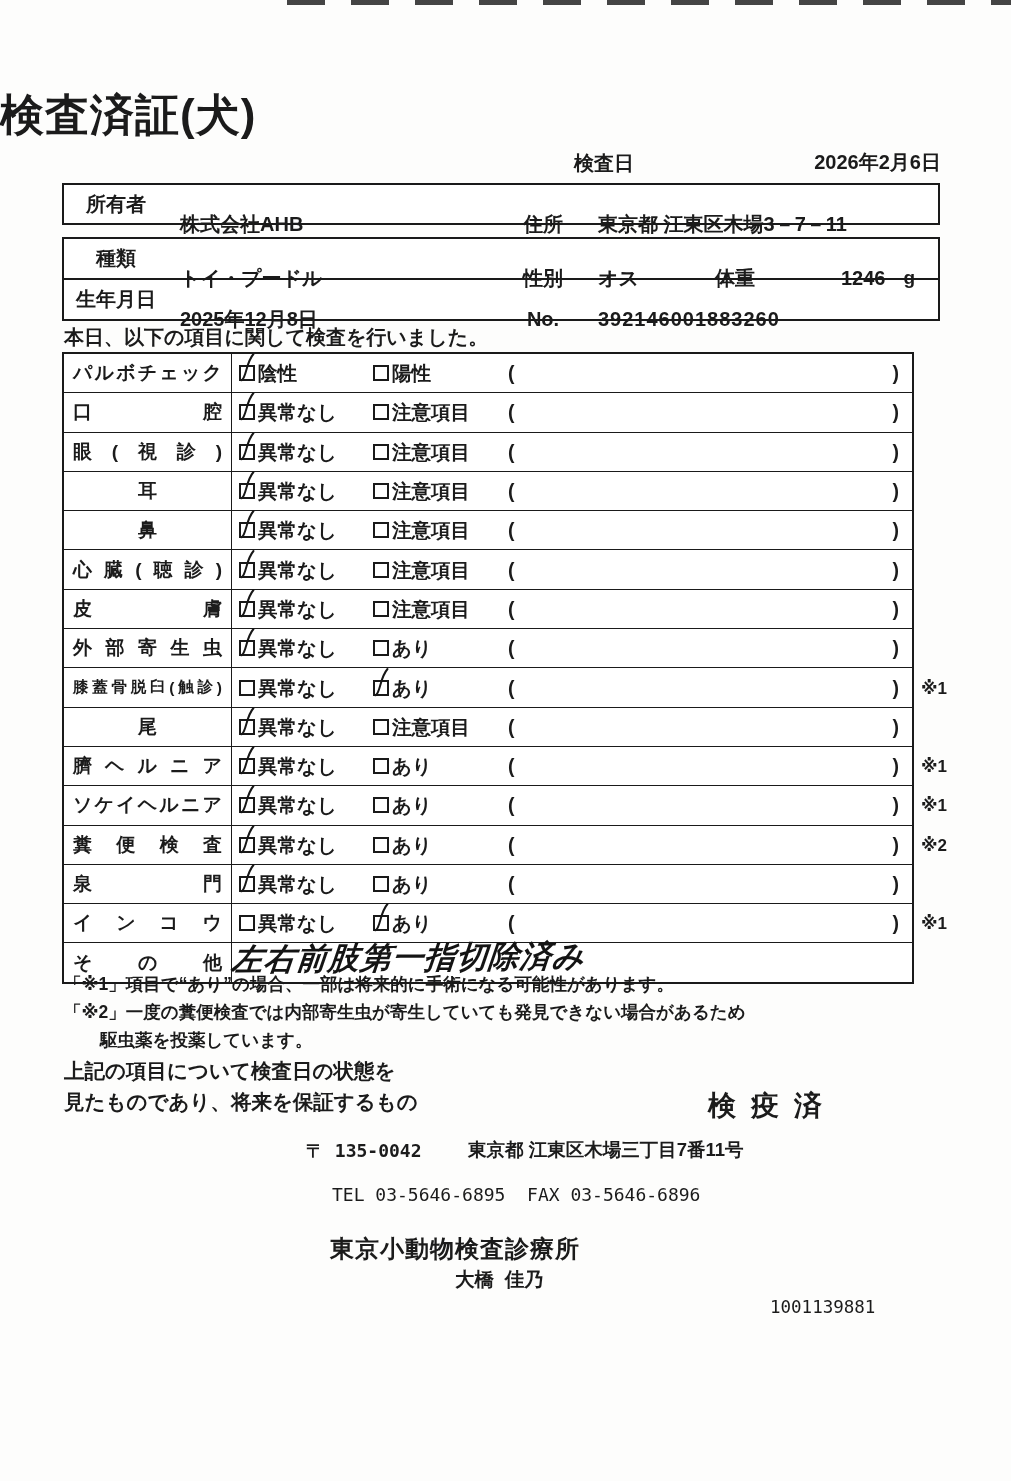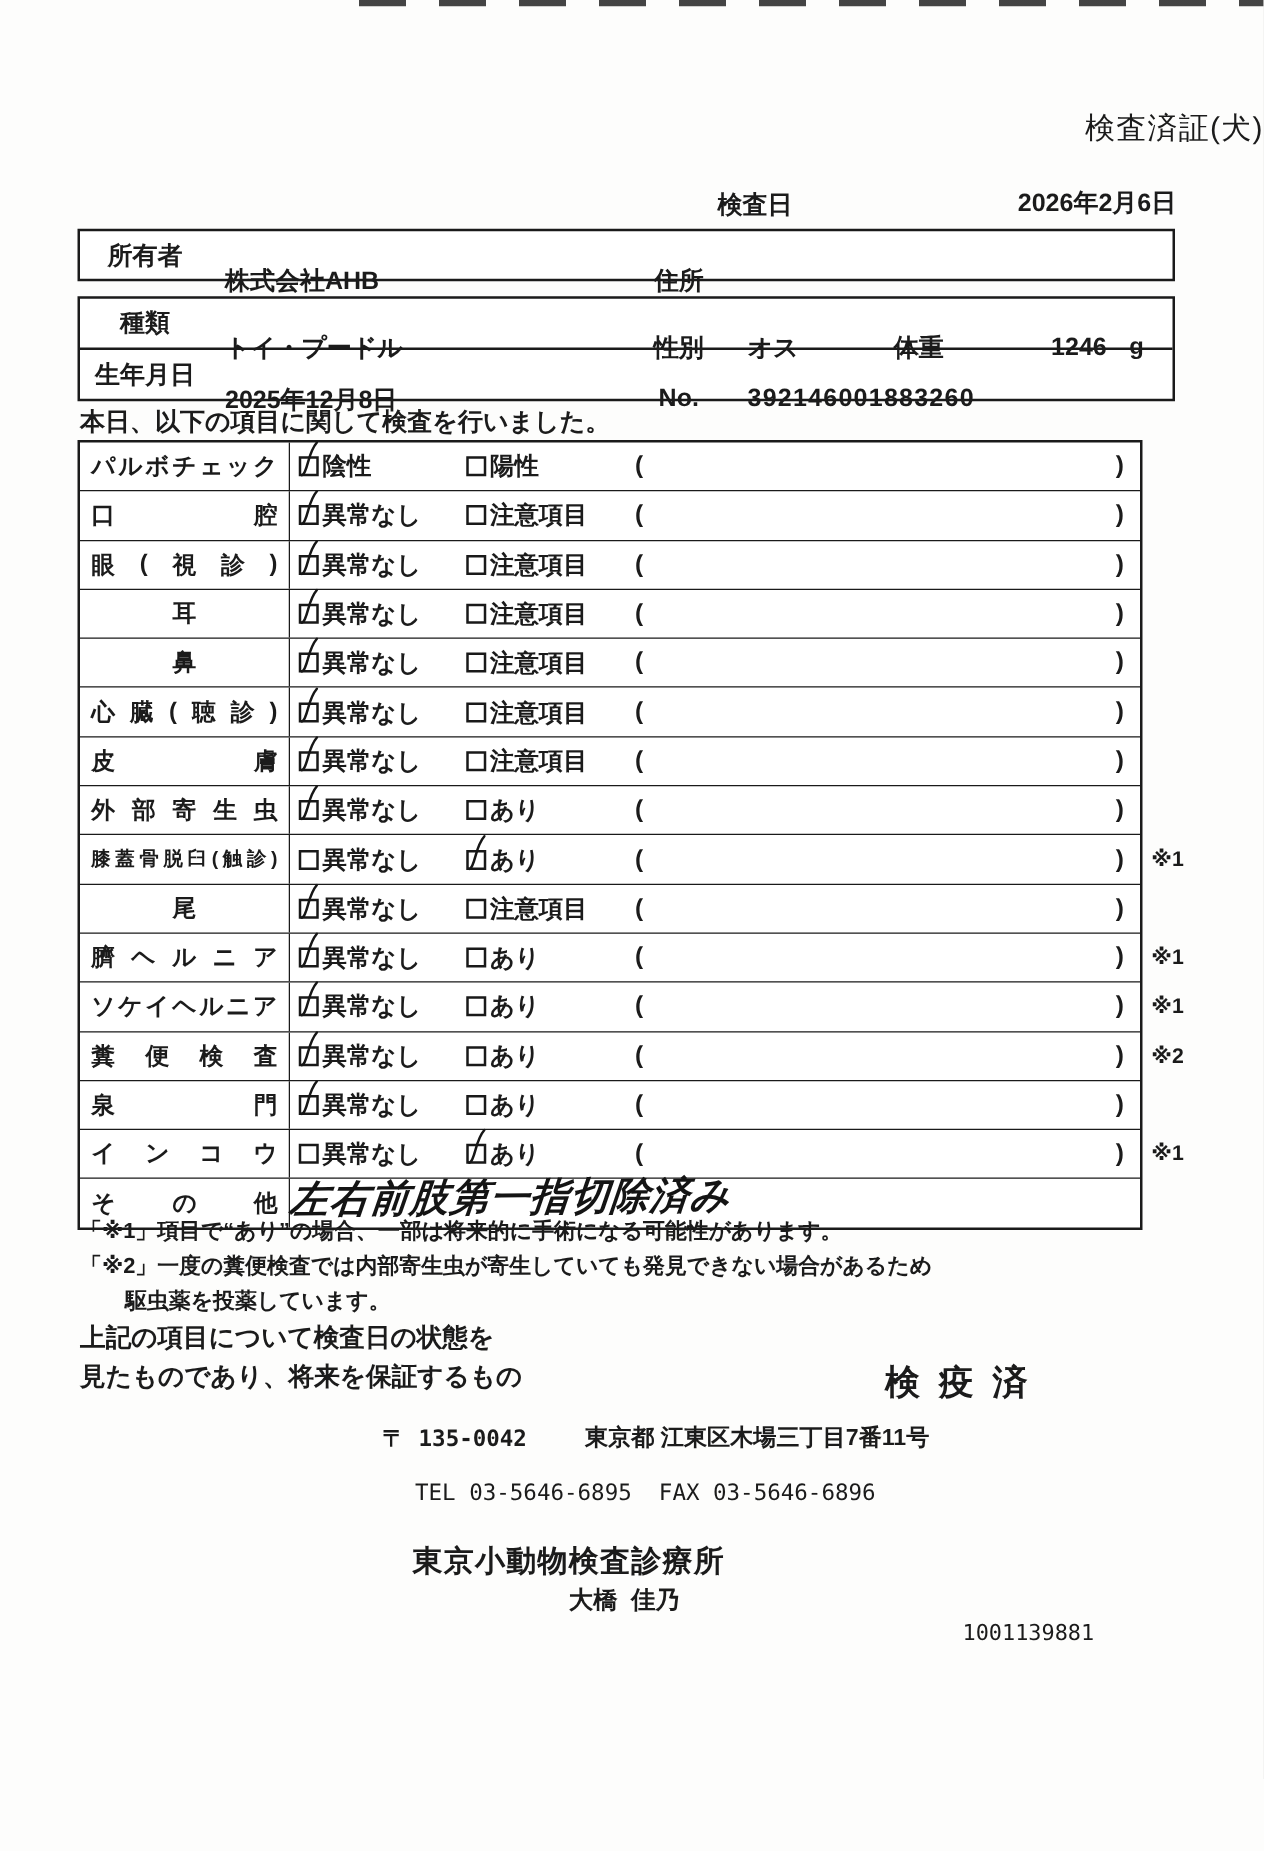--- a/index.html
+++ b/index.html
@@ -6,22 +6,22 @@
   .page{
     position:relative;width:1011px;height:1481px;margin:0 auto;
     background:#fdfdfc;color:#1b1b1b;overflow:hidden;
     font-family:"Liberation Sans","DejaVu Sans",sans-serif;
   }
   .scan-artifact{
     position:absolute;top:0;left:287px;right:0;height:5px;opacity:.85;
     background:repeating-linear-gradient(90deg,#242424 0 38px,transparent 38px 64px);
   }
   .title{
-    position:absolute;top:86px;left:0;width:100%;margin:0;text-align:right;
-    font-size:24px;font-weight:400;letter-spacing:1px;
+    position:absolute;top:86px;left:0;width:100%;margin:0;text-align:left;
+    font-size:44px;font-weight:700;letter-spacing:1px;
   }
   .date-label{position:absolute;top:150px;left:574px;font-size:20px;font-weight:600;}
   .date-value{position:absolute;top:149px;right:70px;font-size:20px;font-weight:600;}
 
   .box{position:absolute;left:62px;width:878px;border:2px solid #1a1a1a;box-sizing:border-box;display:flex;background:#fff;}
   .owner-box{top:183px;height:42px;}
   .pet-box{top:237px;height:84px;flex-direction:column;}
   .prow{display:flex;flex:1;min-height:0;}
   .prow.bb{border-bottom:2px solid #1a1a1a;}
   .cell{display:flex;align-items:center;box-sizing:border-box;font-size:20px;font-weight:600;white-space:nowrap;overflow:visible;}
@@ -97,20 +97,21 @@
   <div class="scan-artifact"></div>
 
   <h1 class="title">検査済証(犬)</h1>
   <div class="date-label">検査日</div>
   <div class="date-value">2026年2月6日</div>
 
   <div class="box owner-box">
     <div class="cell lbl w104">所有者</div>
     <div class="cell val w330 bl">株式会社AHB</div>
     <div class="cell lbl w88 bl">住所</div>
+    <div class="cell val grow bl">東京都 江東区木場3－7－11</div>
   </div>
 
   <div class="box pet-box">
     <div class="prow bb">
       <div class="cell lbl w104">種類</div>
       <div class="cell val w330 bl">トイ・プードル</div>
       <div class="cell lbl w88 bl">性別</div>
       <div class="cell val w93 bl">オス</div>
       <div class="cell lbl w62 bl">体重</div>
       <div class="cell grow bl weight-cell">

